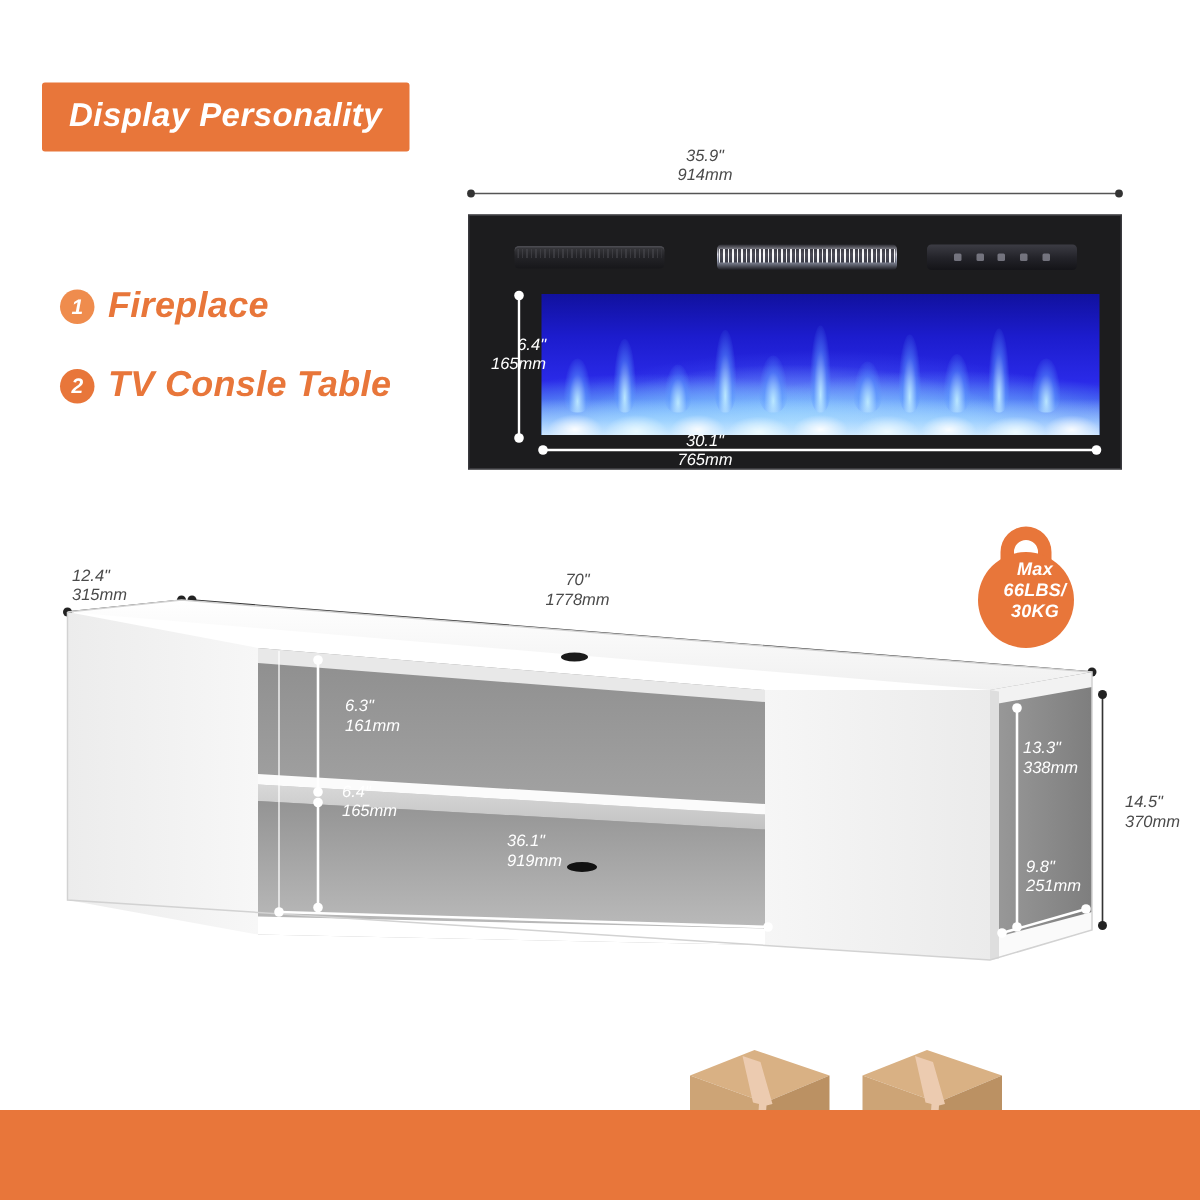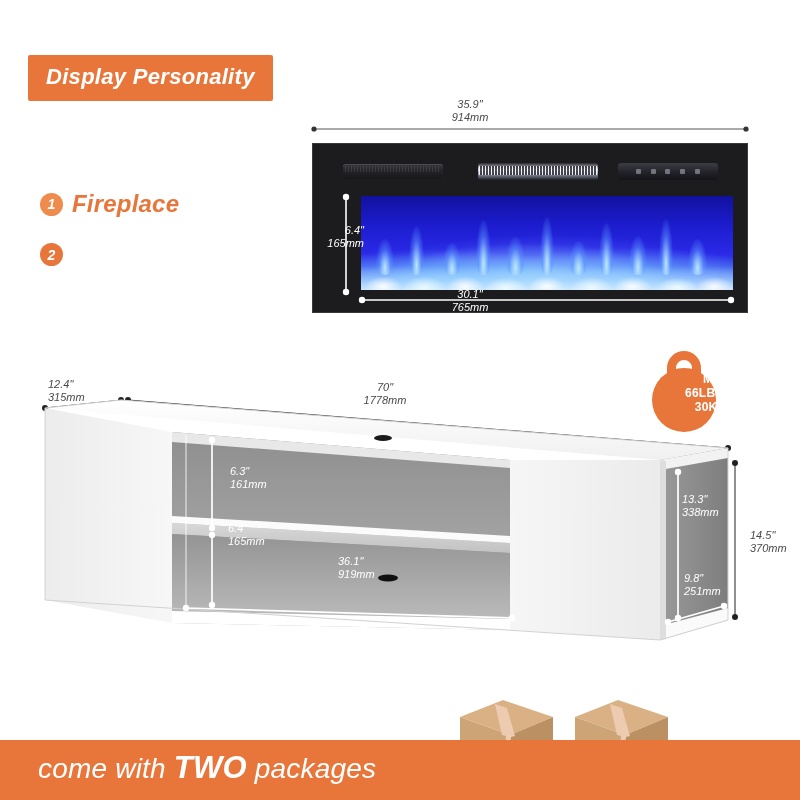--- a/index.html
+++ b/index.html
@@ -121,22 +121,23 @@
   }
   .dim-txt.light{color:#ffffff;}
 
   
   #console-block{position:absolute;left:0;top:330px;width:800px;height:330px;}
 
   
   #lock-badge{position:absolute;left:641px;top:344px;width:86px;height:88px;}
   .lock-txt{
     position:absolute;left:12px;right:0;top:28px;
-    text-align:right;color:#ffffff;font-weight:bold;font-size:12px;line-height:14px;
+    text-align:center;color:#ffffff;font-weight:bold;font-size:12px;line-height:14px;
     letter-spacing:.2px;
+    font-style:italic;
   }
 
   
   #banner{
     position:absolute;left:0;top:740px;width:800px;height:60px;
     background:#e8763a;
   }
   #banner-text{
     position:absolute;left:38px;top:750px;
     color:#ffffff;font-size:28px;font-style:italic;font-weight:500;
@@ -152,20 +153,21 @@
 
   <div class="title-badge">Display Personality</div>
 
   <div class="feature" style="left:40px;top:190px;">
     <span class="f-num" style="background:#ef8c4d;">1</span>
     <span class="f-label">Fireplace</span>
   </div>
 
   <div class="feature" style="left:40px;top:243px;">
     <span class="f-num" style="background:#e8763a;">2</span>
+    <span class="f-label">TV Consle Table</span>
   </div>
 
   <div class="dim-txt" style="left:470px;top:98px;width:120px;margin-left:-60px;">
     <span>35.9"</span><br>
     <span>914mm</span>
   </div>
 
   <svg width="800" height="800" style="position:absolute;left:0;top:0;pointer-events:none;">
 
     <line x1="314" y1="129" x2="746" y2="129" stroke="#555" stroke-width="1"></line>
@@ -383,17 +385,14 @@
       <g>
         <polygon points="120,22 163,5 213,22 170,40" fill="#d9b184"></polygon>
         <polygon points="120,22 170,40 170,85 120,67" fill="#cda476"></polygon>
         <polygon points="170,40 213,22 213,67 170,85" fill="#bb9163"></polygon>
         <polygon points="155,9 167,13 175,41 171,42 168,86 163,84 166,41 162,40" fill="#eccbb0"></polygon>
       </g>
     </svg>
   </div>
 
   <div id="banner"></div>
-  <div id="banner-text">
-    <span>come with </span><span class="strong">TWO</span><span> packages</span>
-  </div>
 
 </div>
 
 </body></html>

